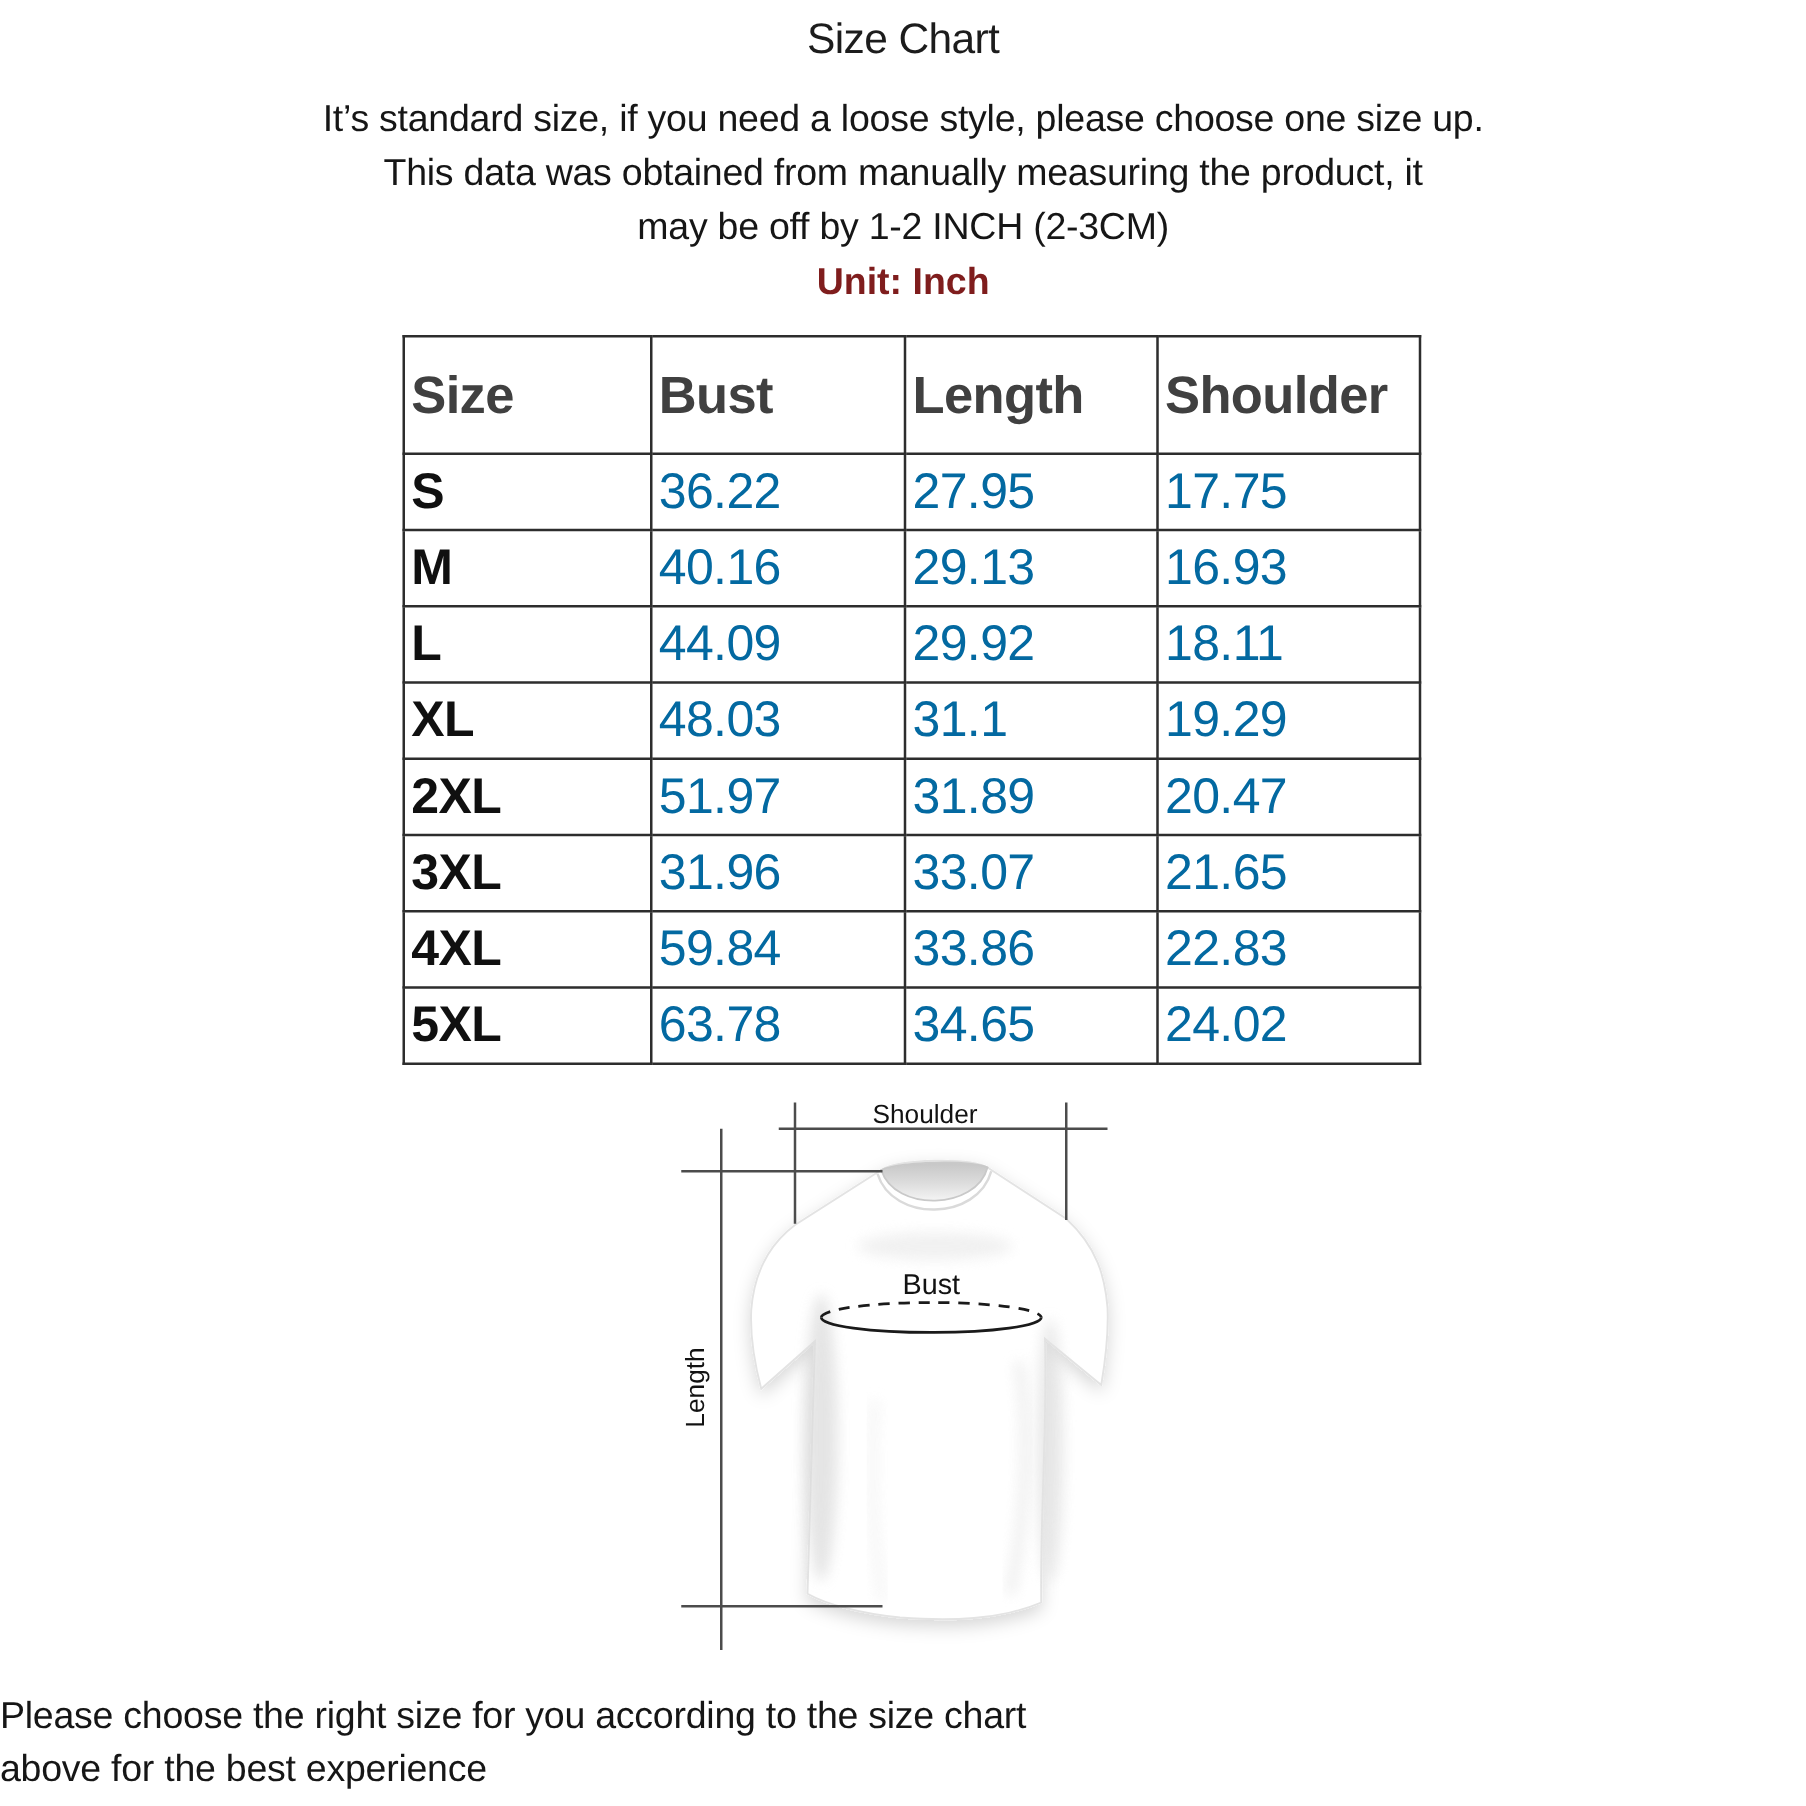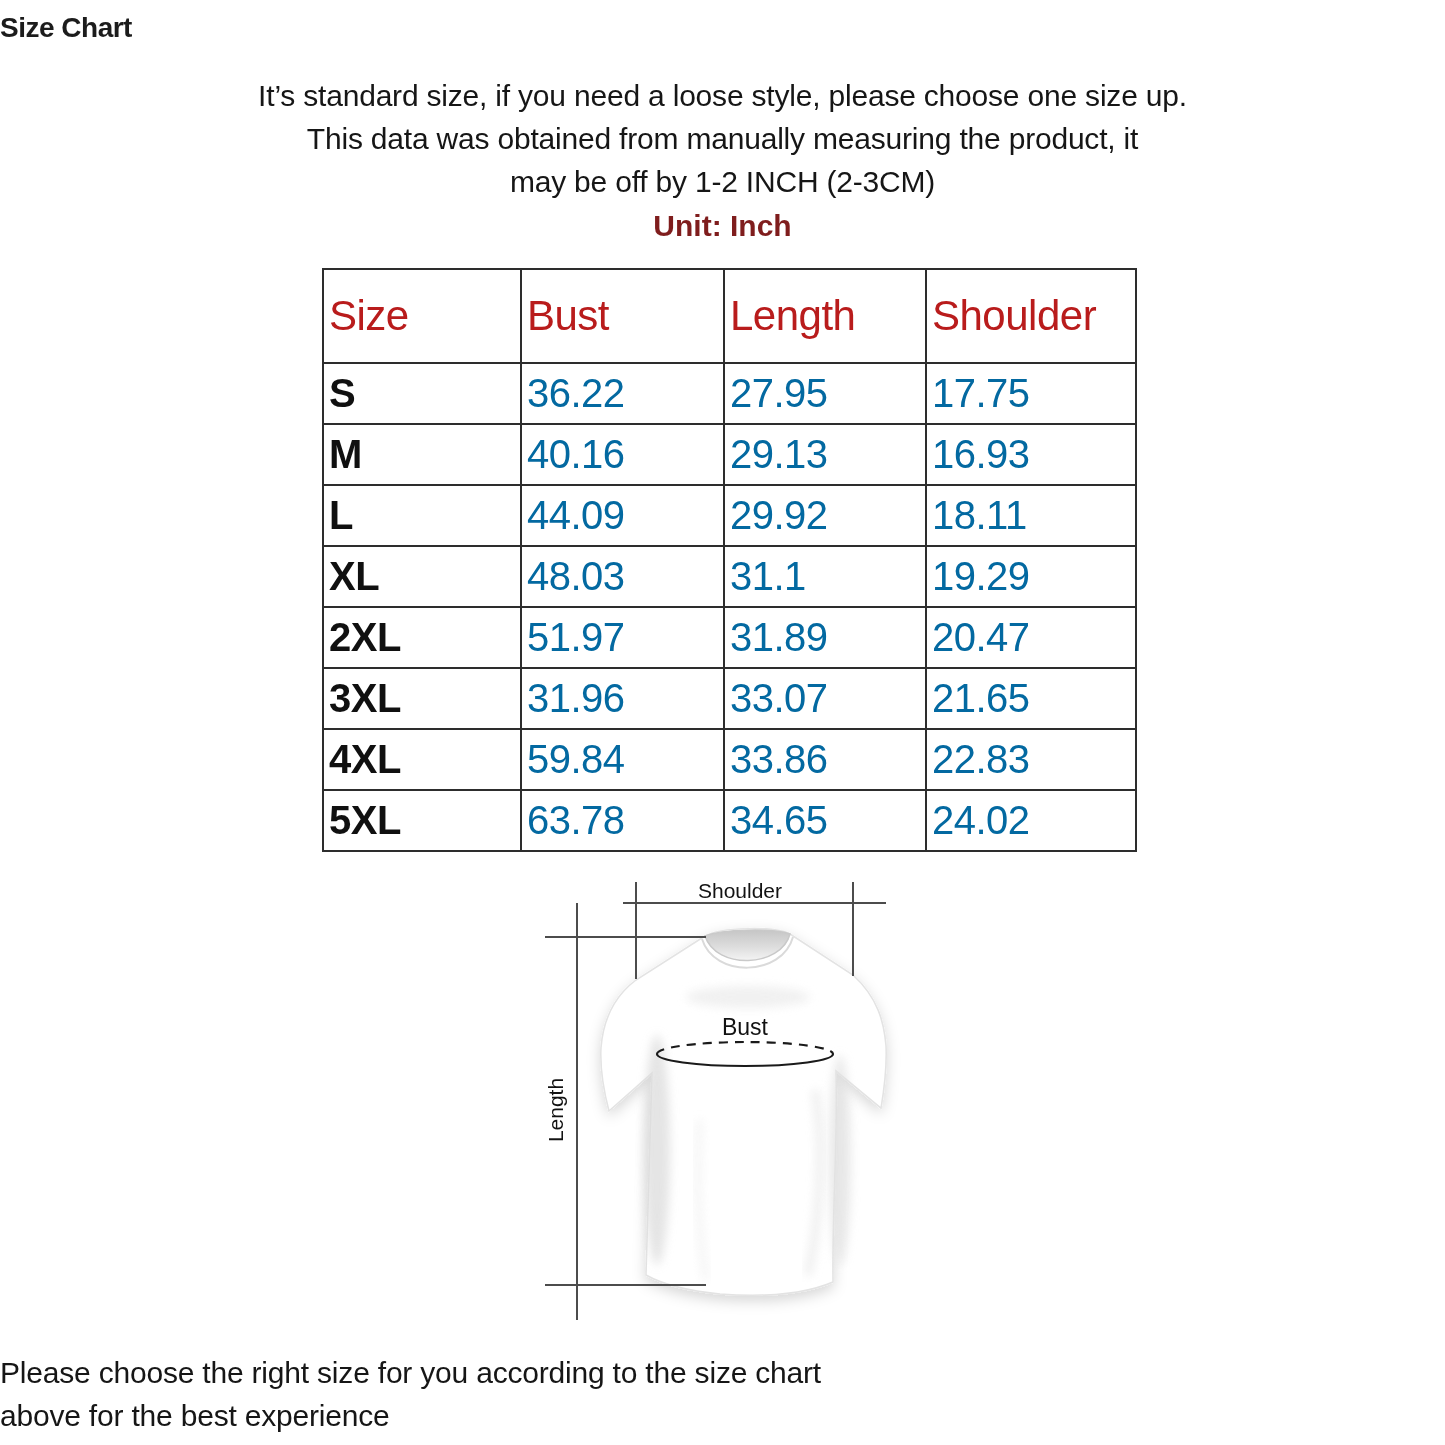--- a/index.html
+++ b/index.html
@@ -6,21 +6,22 @@
   .page{
     position:relative;
     width:1445px;height:1445px;
     background:#ffffff;
     font-family:"Liberation Sans",sans-serif;
     color:#1b1b1b;
     overflow:hidden;
   }
   .title{
     position:absolute;top:12px;left:0;width:100%;
-    font-weight:700;font-size:28px;letter-spacing:-0.5px;
+    text-align:center;
+    font-weight:400;font-size:34px;letter-spacing:-0.5px;
     color:#1c1c1c;
   }
   .desc{
     position:absolute;top:63px;left:0;width:100%;
     text-align:center;
     font-size:30px;line-height:43px;letter-spacing:-0.2px;
     color:#161616;
     margin-top:11px;
   }
   .unit{
@@ -35,22 +36,22 @@
     width:813px;
   }
   .size-table th,.size-table td{
     border:2px solid #2d2d2d;
     padding:0 4px 0 5px;
     text-align:left;vertical-align:middle;
     overflow:hidden;white-space:nowrap;
   }
   .size-table th{
     height:92px;
-    font-weight:400;font-size:42px;letter-spacing:-0.5px;
-    color:#b91c1c;
+    font-weight:700;font-size:42px;letter-spacing:-0.5px;
+    color:#404040;
   }
   .size-table td{
     height:59px;
     font-weight:400;font-size:40px;letter-spacing:-0.5px;
     color:#0369a1;
   }
   .size-table td.size-col{font-weight:700;color:#101010;}
   .diagram{
     position:absolute;left:520px;top:860px;
     width:430px;height:480px;

